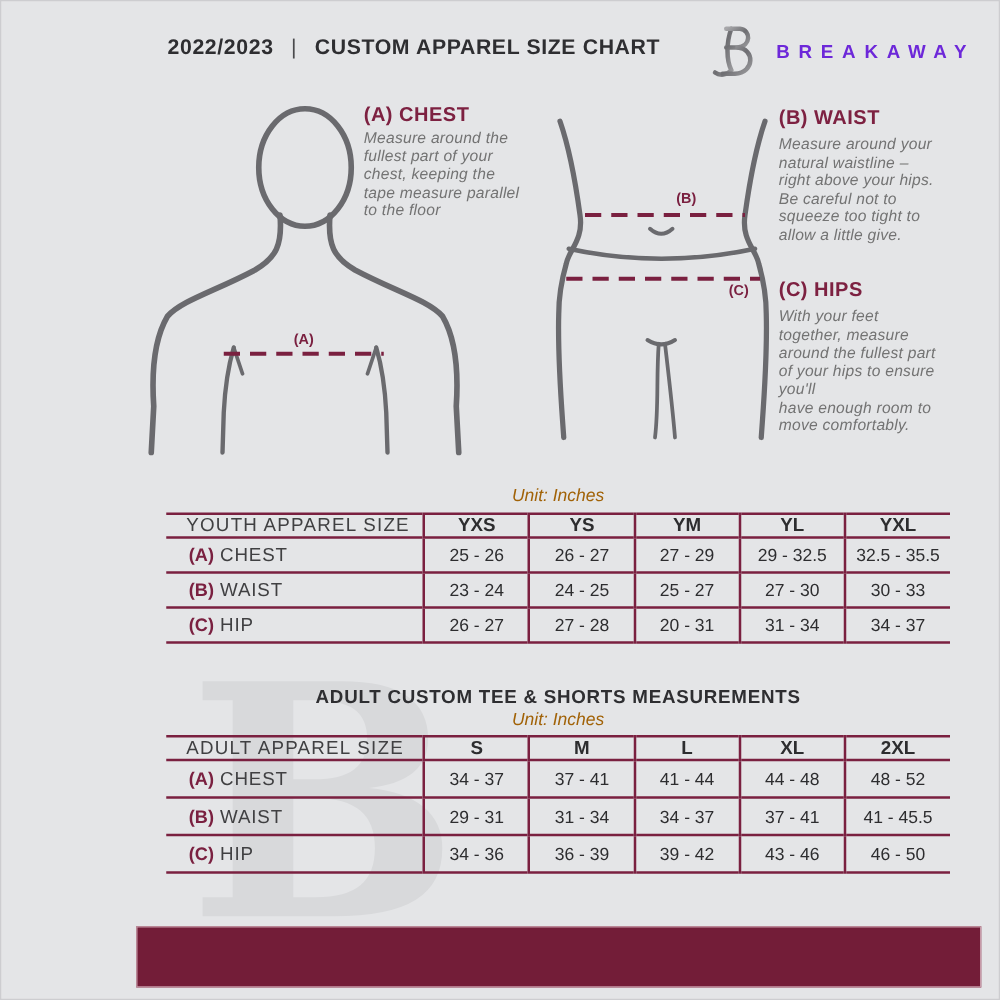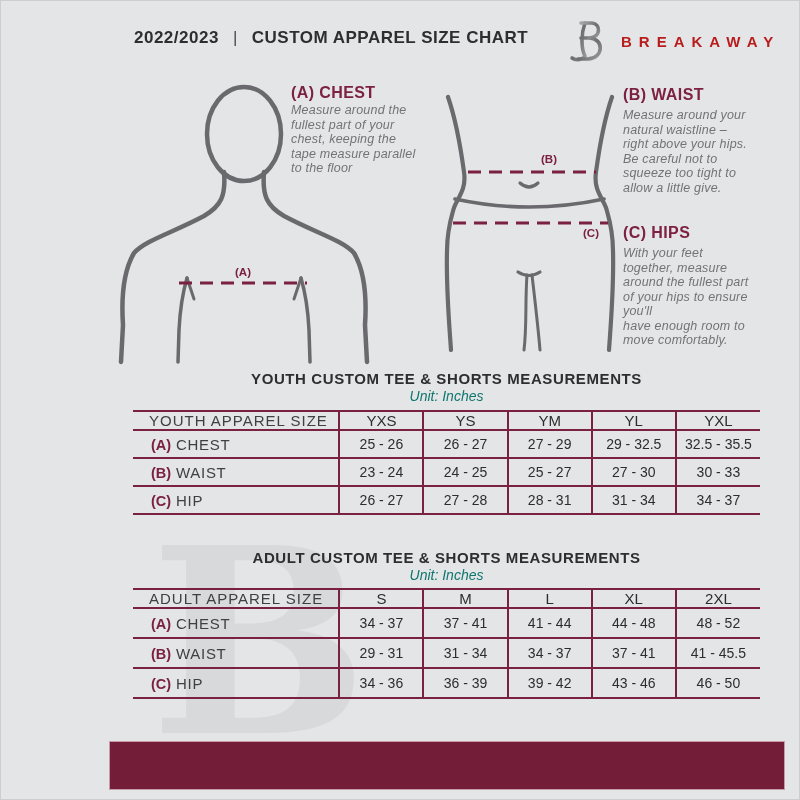--- a/index.html
+++ b/index.html
@@ -11,48 +11,48 @@
 
   
   .watermark{left:150px;top:540px;font-size:258px;line-height:205px;
              font-weight:bold;color:#d8d9db;z-index:0;
              font-family:"DejaVu Serif", serif;}
 
   
   .hdr-title{left:134px;top:28px;font-size:17px;font-weight:bold;color:#2e2e31;
              letter-spacing:.5px;white-space:nowrap;z-index:2;}
   .hdr-title .sep{font-weight:normal;color:#4a4a4d;padding:0 14px;}
-  .brand{left:621px;top:33px;font-size:15px;font-weight:bold;color:#b91c1c;
+  .brand{left:621px;top:33px;font-size:15px;font-weight:bold;color:#6d28d9;
          letter-spacing:7px;white-space:nowrap;z-index:2;}
   .logo{left:568px;top:18px;z-index:2;}
 
   
   .g-head{font-size:16px;font-weight:bold;color:#7d2141;letter-spacing:.4px;z-index:2;}
   .g-body{font-size:12.5px;font-style:italic;color:#737373;line-height:14.5px;
           white-space:pre-line;letter-spacing:.2px;z-index:2;}
   .marker{font-size:11.5px;font-weight:bold;color:#7a2040;width:36px;
           text-align:center;z-index:3;}
 
   
   .sec-title{left:133px;width:627px;text-align:center;font-size:15px;
              font-weight:bold;color:#2e2e31;letter-spacing:.6px;z-index:2;}
   .sec-unit{left:133px;width:627px;text-align:center;font-size:14px;
-            font-style:italic;color:#0f766e;z-index:2;}
+            font-style:italic;color:#a16207;z-index:2;}
 
   
   table.size{border-collapse:collapse;table-layout:fixed;width:627px;z-index:2;
              position:absolute;left:133px;background:transparent;}
   table.size col.c0{width:206px;}
   table.size col.cv{width:84px;}
   table.size tr{border-bottom:2px solid #7a2040;}
   table.size tr.head{border-top:2px solid #7a2040;}
   table.size th,table.size td{padding:0;vertical-align:middle;}
   table.size td.val,table.size th.val{border-left:2px solid #7a2040;
         text-align:center;font-size:14px;color:#2d2d2f;}
-  table.size th.val{font-weight:normal;font-size:15px;}
+  table.size th.val{font-weight:bold;font-size:15px;}
   table.size th.lbl{text-align:left;padding-left:16px;font-weight:normal;
         font-size:15px;color:#404042;letter-spacing:1px;}
   table.size td.lbl{text-align:left;padding-left:18px;font-size:15px;
         color:#404042;letter-spacing:.7px;}
   table.size td.lbl .key{font-weight:bold;color:#7a2040;font-size:14.5px;
         letter-spacing:0;}
   #youth-table tr.head{height:16px;} #youth-table tr.data{height:28px;}
   #adult-table tr.head{height:18px;} #adult-table tr.data{height:30px;}
 
   
@@ -138,21 +138,20 @@
 
   <div class="abs g-head" style="left:623px;top:224px;">(C) HIPS</div>
   <div class="abs g-body" style="left:623px;top:246px;width:170px;">With your feet
 together, measure
 around the fullest part
 of your hips to ensure
 you'll
 have enough room to
 move comfortably.</div>
 
-  <div class="abs sec-title" style="top:370px;">YOUTH CUSTOM TEE &amp; SHORTS MEASUREMENTS</div>
   <div class="abs sec-unit" style="top:388px;">Unit: Inches</div>
 
   <table class="size" id="youth-table" style="top:410px;">
     <colgroup>
         <col class="c0">
         <col class="cv">
         <col class="cv">
         <col class="cv">
         <col class="cv">
         <col class="cv">
@@ -179,21 +178,21 @@
       <td class="val">23 - 24</td>
       <td class="val">24 - 25</td>
       <td class="val">25 - 27</td>
       <td class="val">27 - 30</td>
       <td class="val">30 - 33</td>
     </tr>
     <tr class="data">
       <td class="lbl"><span class="key">(C)</span> <span>HIP</span></td>
       <td class="val">26 - 27</td>
       <td class="val">27 - 28</td>
-      <td class="val">28 - 31</td>
+      <td class="val">20 - 31</td>
       <td class="val">31 - 34</td>
       <td class="val">34 - 37</td>
     </tr>
   </tbody>
     </table>
 
   <div class="abs sec-title" style="top:549px;">ADULT CUSTOM TEE &amp; SHORTS MEASUREMENTS</div>
   <div class="abs sec-unit" style="top:567px;">Unit: Inches</div>
 
   <table class="size" id="adult-table" style="top:588px;">

